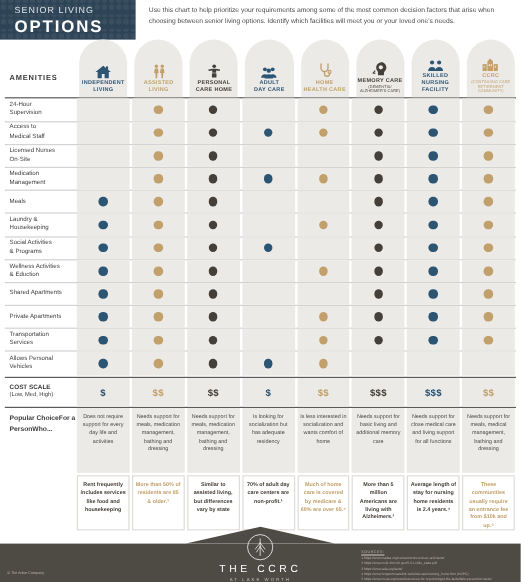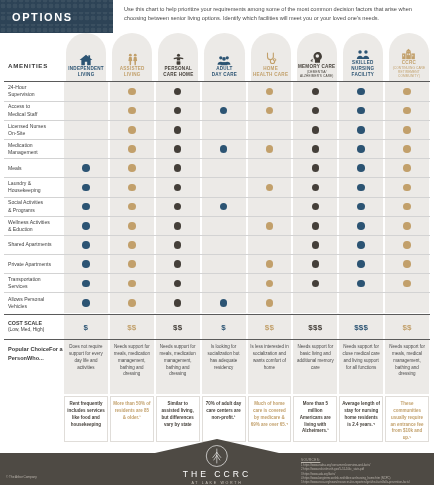--- a/index.html
+++ b/index.html
@@ -22,21 +22,21 @@
   }
   .header-banner::before{
     content:""; position:absolute; inset:0;
     background-image:
       radial-gradient(circle at 3px 0px, rgba(255,255,255,.07) 2.4px, transparent 2.6px),
       radial-gradient(circle at 3px 6px, rgba(255,255,255,.07) 2.4px, transparent 2.6px);
     background-size:6px 12px;
     opacity:.9;
   }
   .hb-line1{ position:relative; font-size:7.4px; letter-spacing:.9px; color:#dfe6ec; font-weight:400; }
-  .hb-line2{ position:relative; font-size:11px; letter-spacing:1.6px; color:#ffffff; font-weight:700; margin-top:1px; }
+  .hb-line2{ position:relative; font-size:14px; letter-spacing:1.6px; color:#ffffff; font-weight:700; margin-top:1px; }
   .header-intro{
     flex:1; padding:5px 10px 0 11px;
     font-size:5.6px; line-height:1.62; color:#4b4b4b;
   }
 
   
   .colhead{ display:flex; height:48px; padding-left:63px; padding-right:2px; }
   .ch{
     flex:1; margin:0 1px; position:relative;
     display:flex; flex-direction:column; align-items:center; justify-content:flex-end;
@@ -133,20 +133,21 @@
   .sources-title{ font-size:3.1px; letter-spacing:.4px; text-decoration:underline; margin-bottom:1px; }
   .src-item{ font-size:2.8px; line-height:1.55; white-space:nowrap; overflow:hidden; text-overflow:clip; }
 </style>
 </head>
 <body>
 
 <div id="sheet">
 
   <div class="header">
     <div class="header-banner">
+      <div class="hb-line1">SENIOR LIVING</div>
       <div class="hb-line2">OPTIONS</div>
     </div>
     <div class="header-intro">Use this chart to help prioritize your requirements among some of the most common decision factors that arise when choosing between senior living options. Identify which facilities will meet you or your loved one's needs.</div>
   </div>
 
   <div class="colhead" id="colhead">
       <div class="ch">
         <div class="ch-shield"></div>
         <div class="ch-icon">
           <svg width="14" height="12" viewBox="0 0 24 20">

